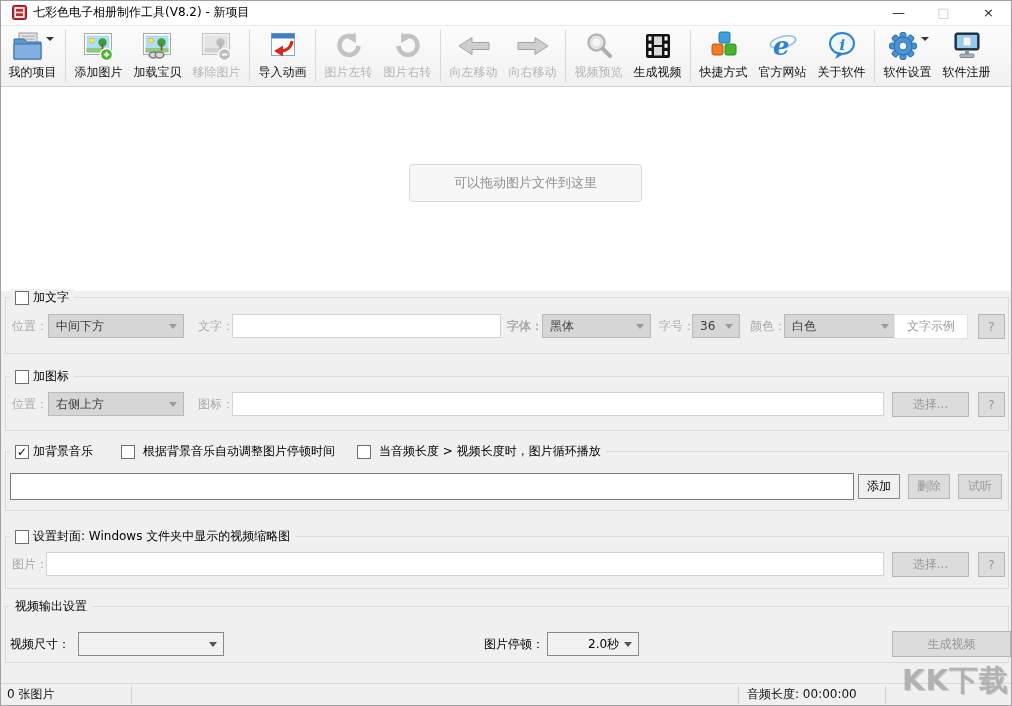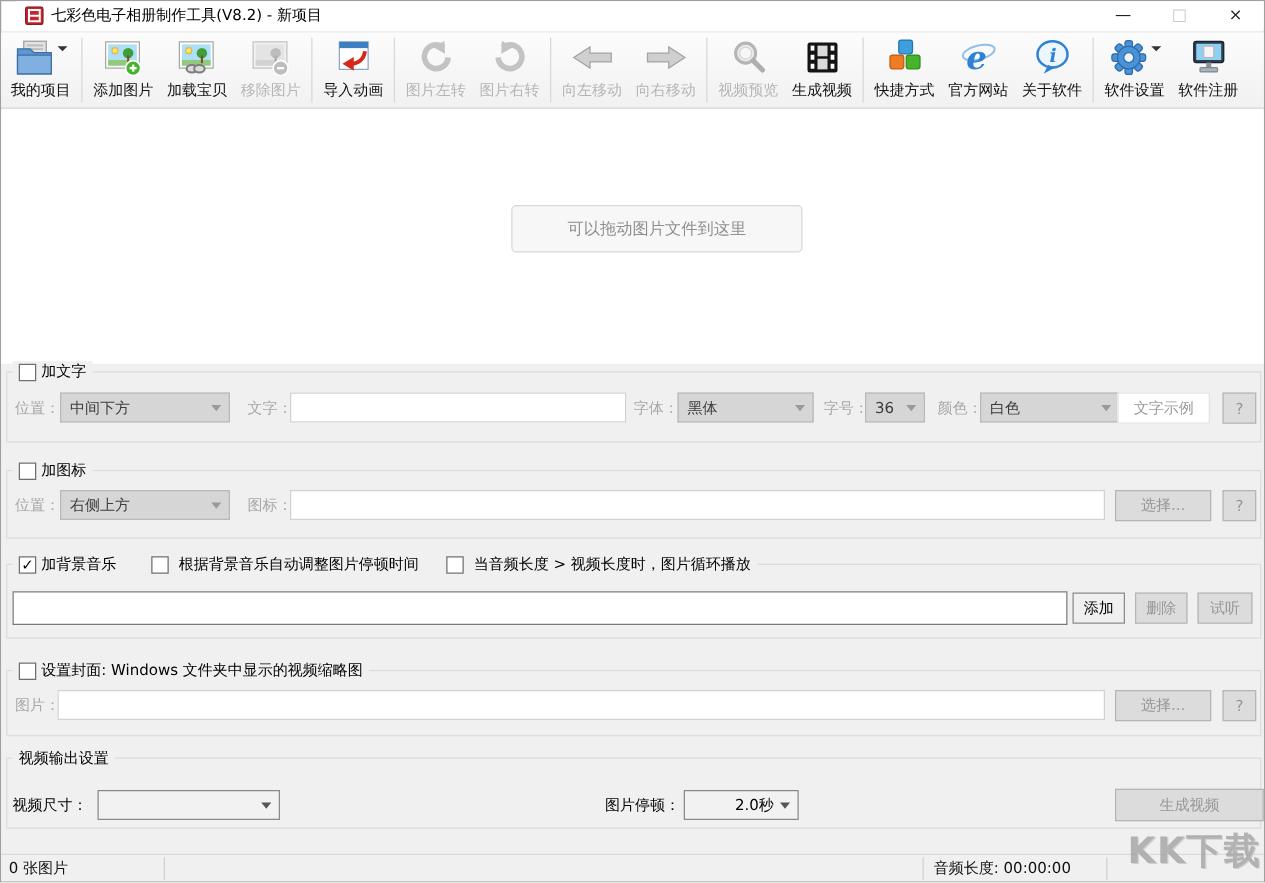--- a/index.html
+++ b/index.html
@@ -1,21 +1,21 @@
 <!DOCTYPE html>
 <html><head>
 <meta charset="utf-8">
 <style>
   * { margin:0; padding:0; box-sizing:border-box; }
   html,body { width:1012px; height:706px; overflow:hidden; }
   body { font-family:"DejaVu Sans","Liberation Sans",sans-serif; font-size:12px; color:#000; background:#fff; }
   .window { position:relative; width:1012px; height:706px; background:#fff; border:1px solid #a0a0a0; }
 
   
-  .titlebar { position:absolute; top:0; left:12px; right:0; height:23px; background:#fff; display:flex; align-items:center; }
+  .titlebar { position:absolute; top:0; left:4px; right:0; height:23px; background:#fff; display:flex; align-items:center; }
   .titlebar .appicon { margin:0 6px 0 7px; display:flex; }
   .title-text { font-size:12px; white-space:nowrap; }
   .win-controls { position:absolute; right:0; top:0; height:23px; display:flex; }
   .win-btn { width:45px; height:23px; display:flex; align-items:center; justify-content:center; font-size:13px; color:#222; }
   .win-btn.max { color:#c9c9c9; }
 
   
   .toolbar { position:absolute; top:24px; left:0; right:0; height:62px; background:linear-gradient(#fcfcfc,#f1f1f1); border-top:1px solid #e8e8e8; border-bottom:1px solid #d2d2d2; display:flex; align-items:center; padding:0 2px; }
   .tbtn { width:59px; height:57px; display:flex; flex-direction:column; align-items:center; padding-top:2px; }
   .ticon { height:33px; display:flex; align-items:center; justify-content:center; }
@@ -313,21 +313,21 @@
       <span class="cb"></span>
       <span>加文字</span>
     </div>
     <span class="glabel" style="left:6px; top:16px;">位置：</span>
     <div class="combo" style="left:42px; top:16px; width:136px;">
       <span>中间下方</span>
         <span class="chev"></span>
     </div>
     <span class="glabel" style="left:192px; top:16px;">文字：</span>
     <input class="tinput" style="left: 226px; top: 16px; width: 269px;">
-    <span class="glabel" style="left:501px; top:16px;">字体：</span>
+    <span class="glabel" style="left:501px; top:16px;font-weight:bold;">字体：</span>
     <div class="combo" style="left:536px; top:16px; width:109px;">
       <span>黑体</span>
         <span class="chev"></span>
     </div>
     <span class="glabel" style="left:653px; top:16px;">字号：</span>
     <div class="combo" style="left:686px; top:16px; width:48px;">
       <span>36</span>
         <span class="chev"></span>
     </div>
     <span class="glabel" style="left:744px; top:16px;">颜色：</span>

